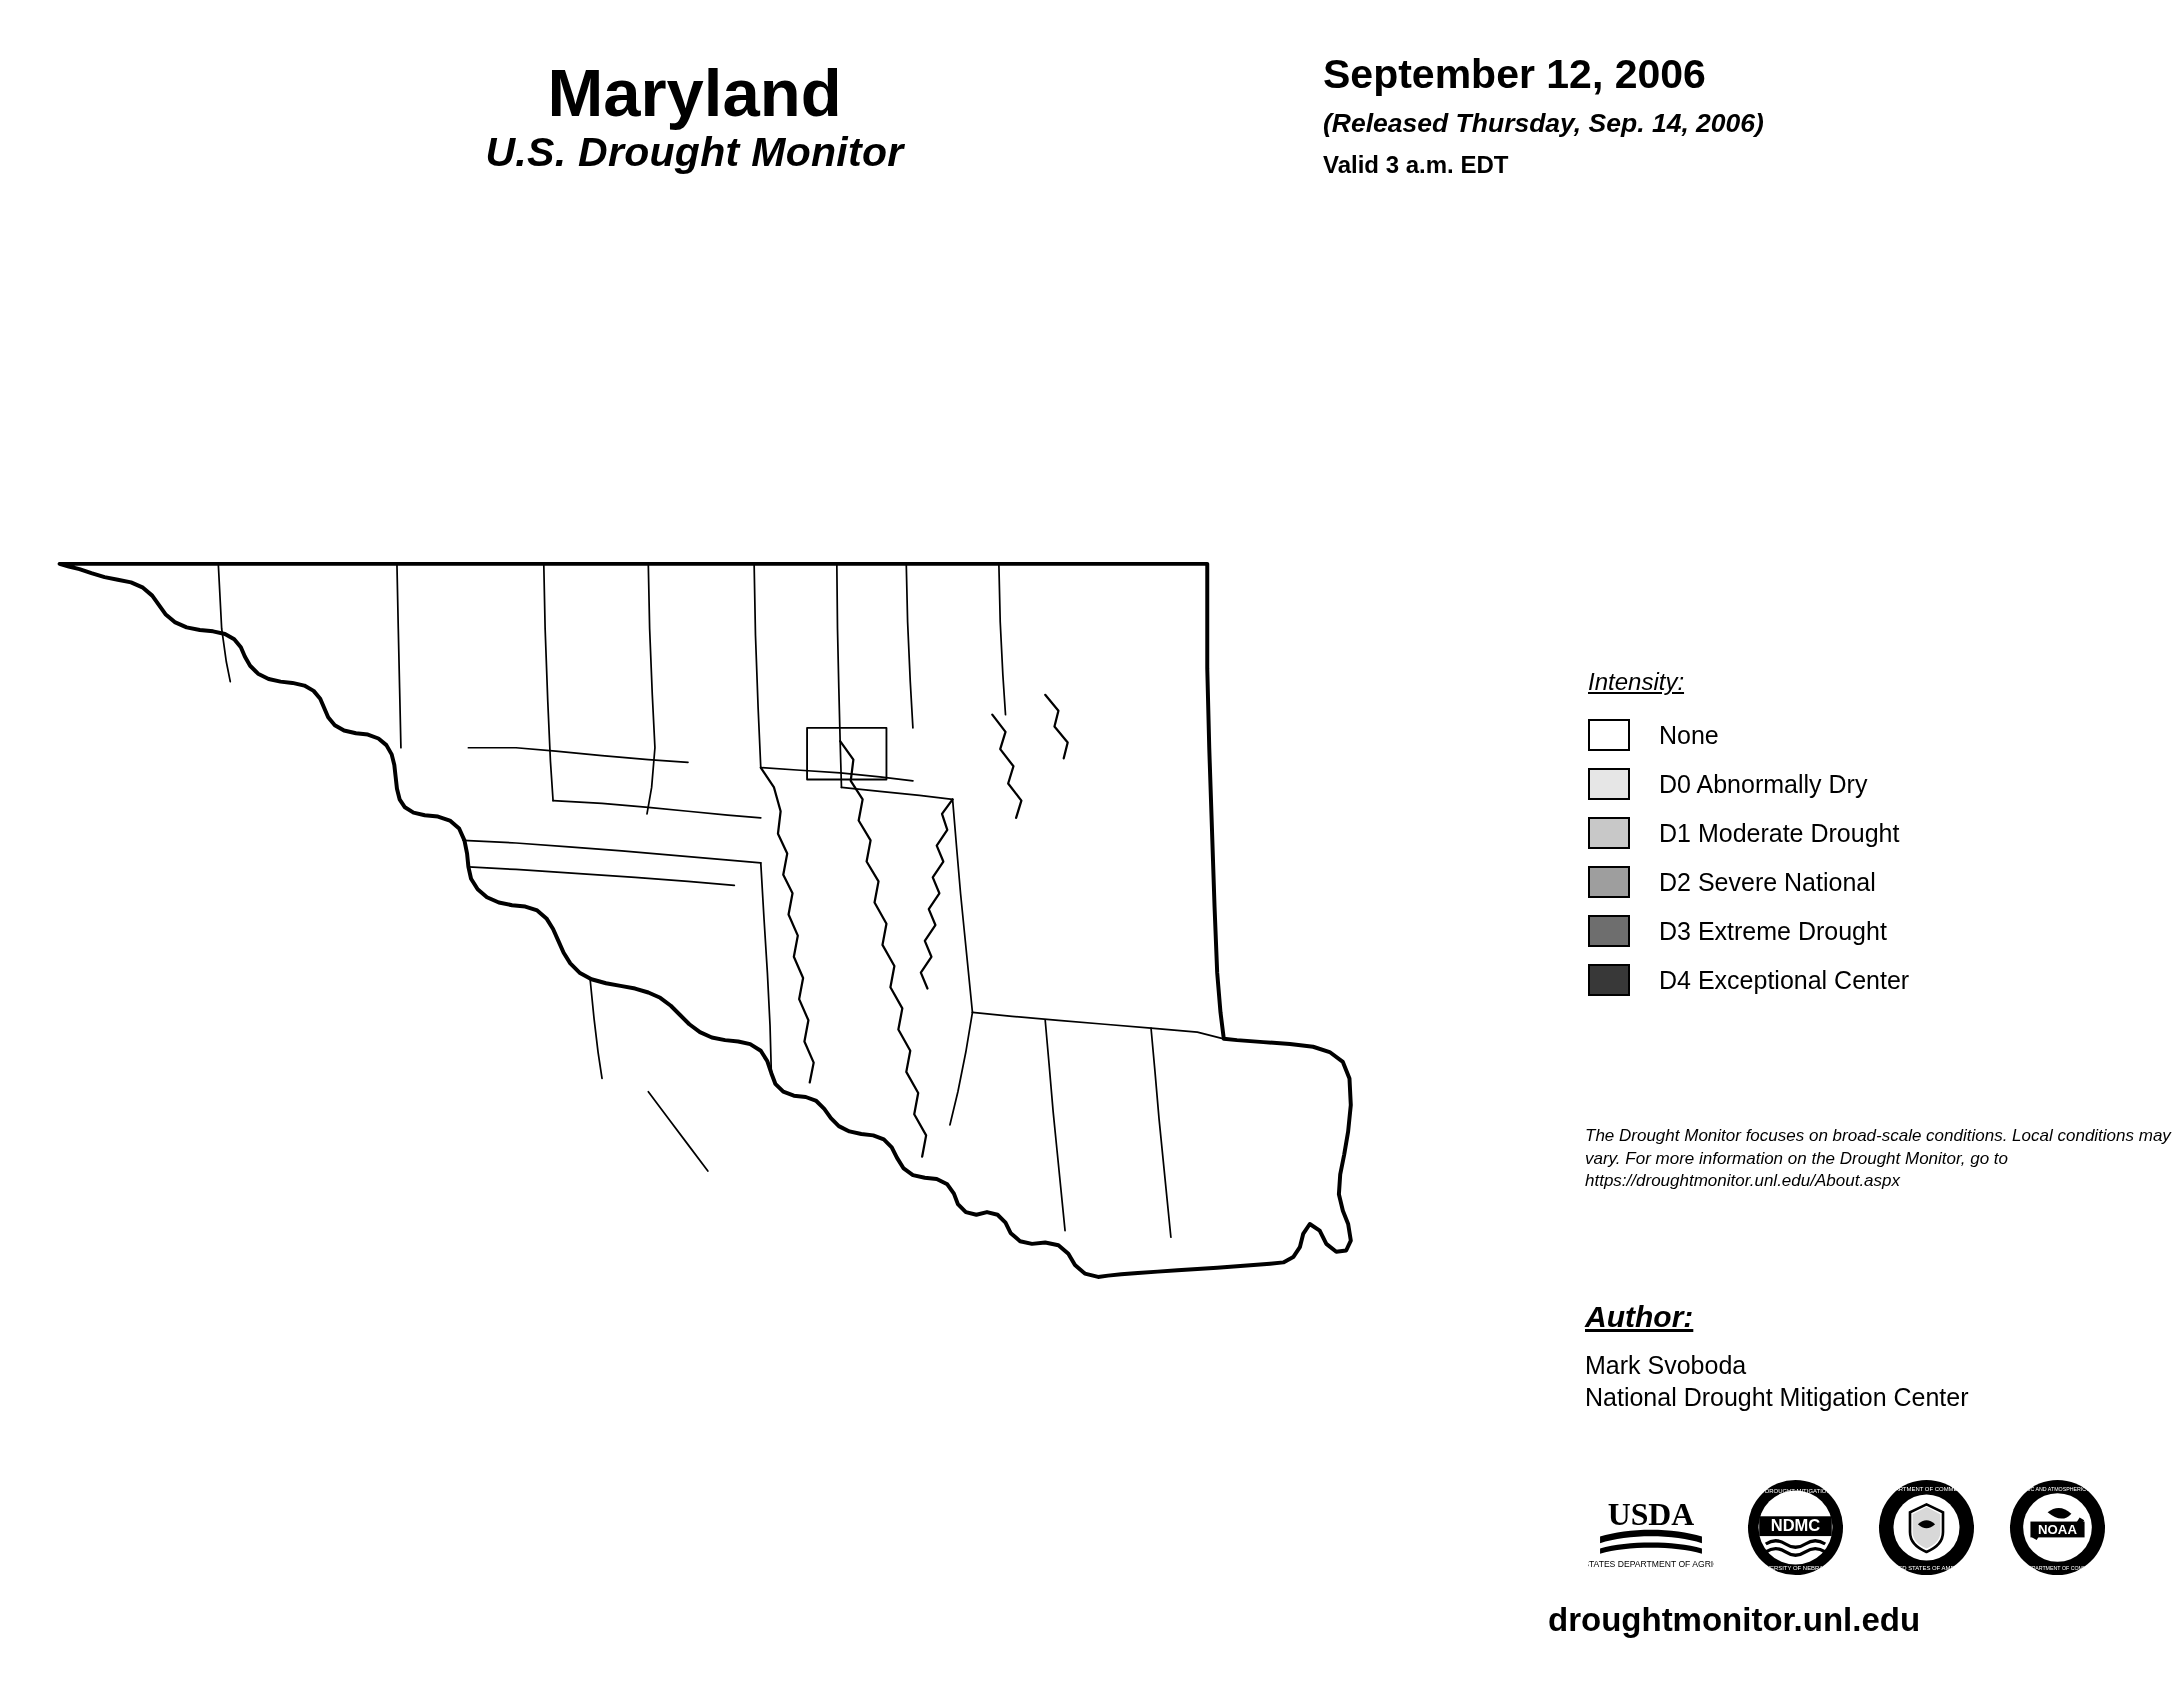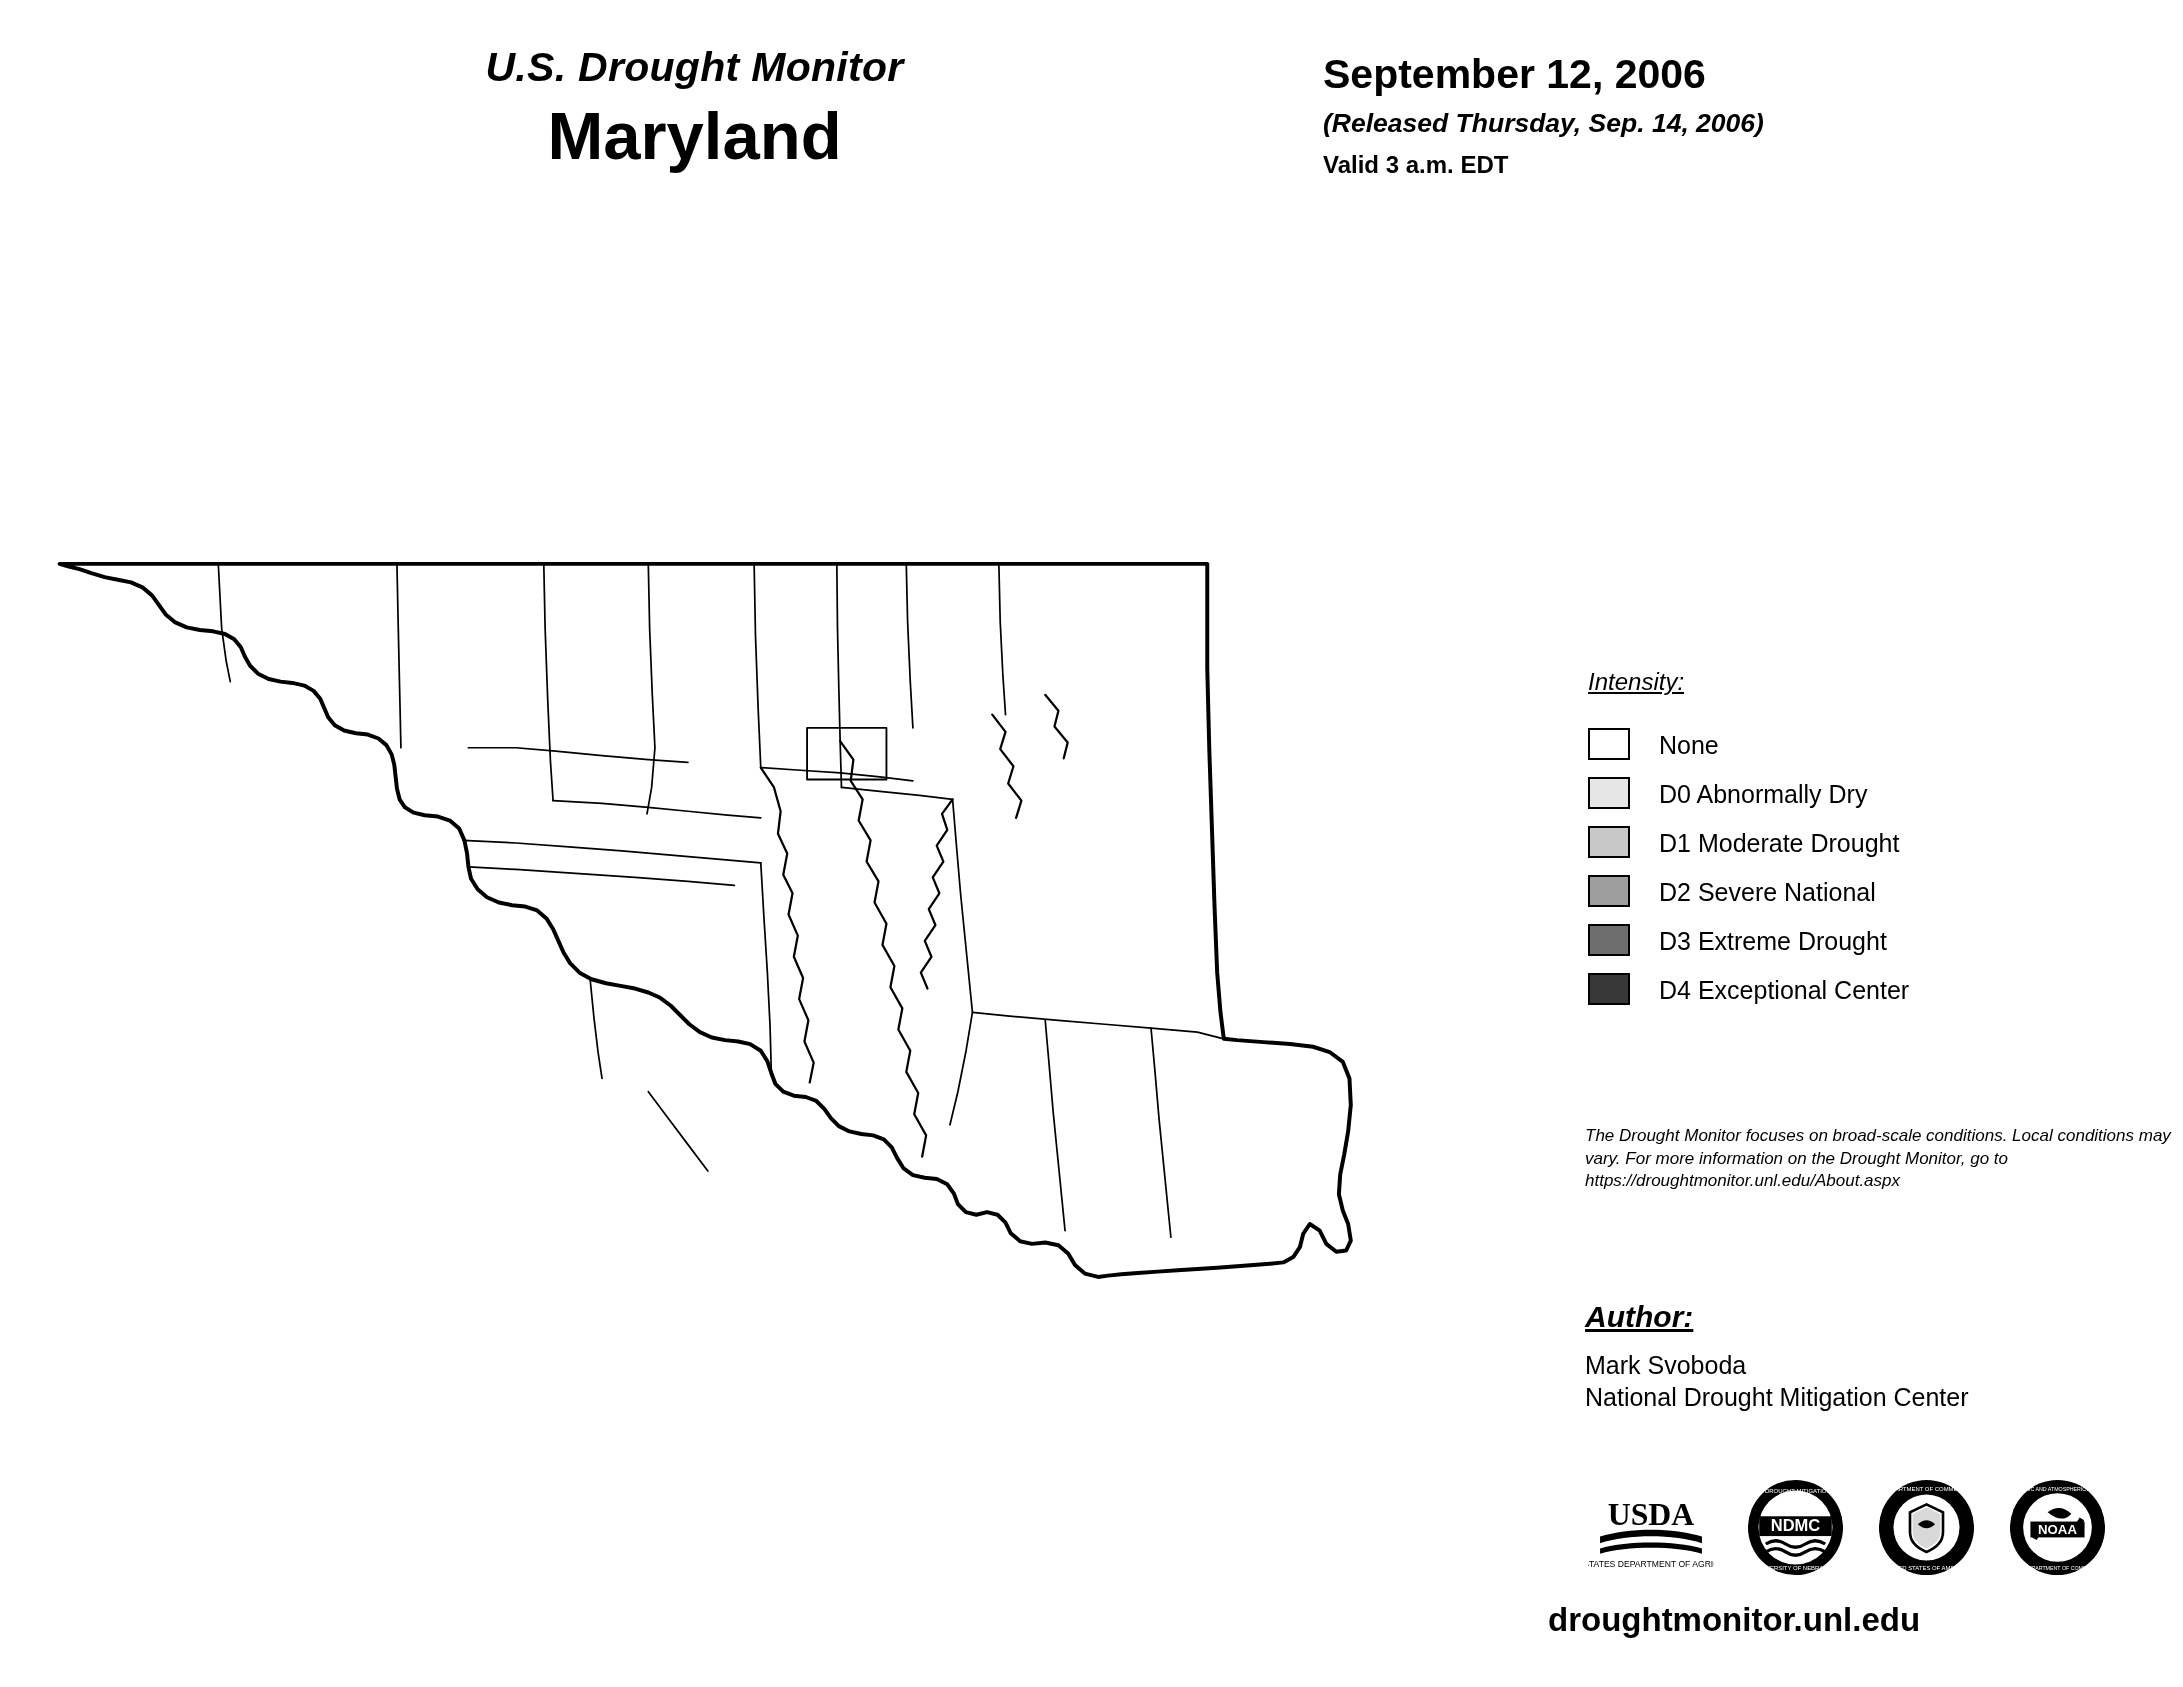--- a/index.html
+++ b/index.html
@@ -85,21 +85,21 @@
   }
   #legend-title {
     font-size: 24px;
     font-style: italic;
     font-weight: normal;
     text-decoration: underline;
     margin-bottom: 14.6px;
   }
   .legend-row {
     display: flex;
-    align-items: flex-end;
+    align-items: center;
     height: 49px;
   }
   .swatch {
     width: 42px;
     height: 32px;
     border: 2px solid #000000;
     box-sizing: border-box;
     flex: 0 0 auto;
   }
   .legend-label {
@@ -161,22 +161,22 @@
     width: 635px;
     text-align: left;
     font-size: 33px;
     font-weight: bold;
   }
 </style>
 </head>
 <body>
 
 <div id="title-block">
+  <div id="state-title">Maryland</div>
   <div id="dm-title">U.S. Drought Monitor</div>
-  <div id="state-title">Maryland</div>
 </div>
 
 <div id="date-block">
   <div id="date-main">September 12, 2006</div>
   <div id="date-released">(Released Thursday, Sep. 14, 2006)</div>
   <div id="date-valid">Valid 3 a.m. EDT</div>
 </div>
 
 <div id="map-area">
   <svg id="map-svg" viewBox="0 0 2180 1340" xmlns="http://www.w3.org/2000/svg">

